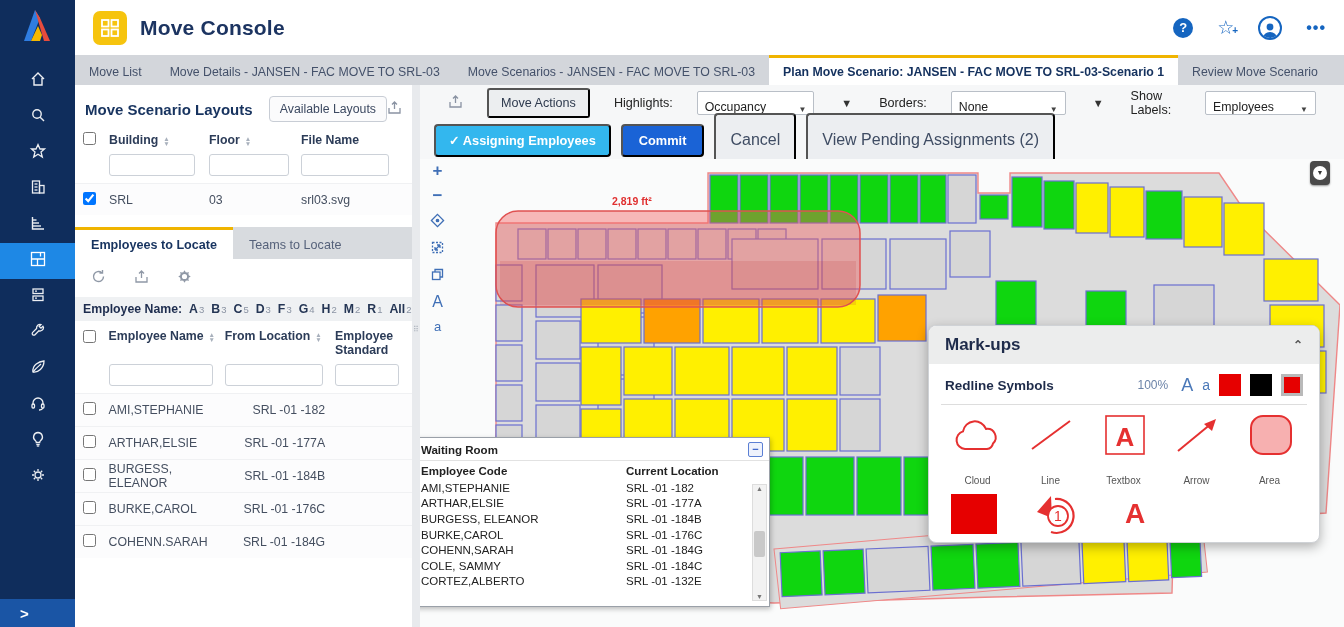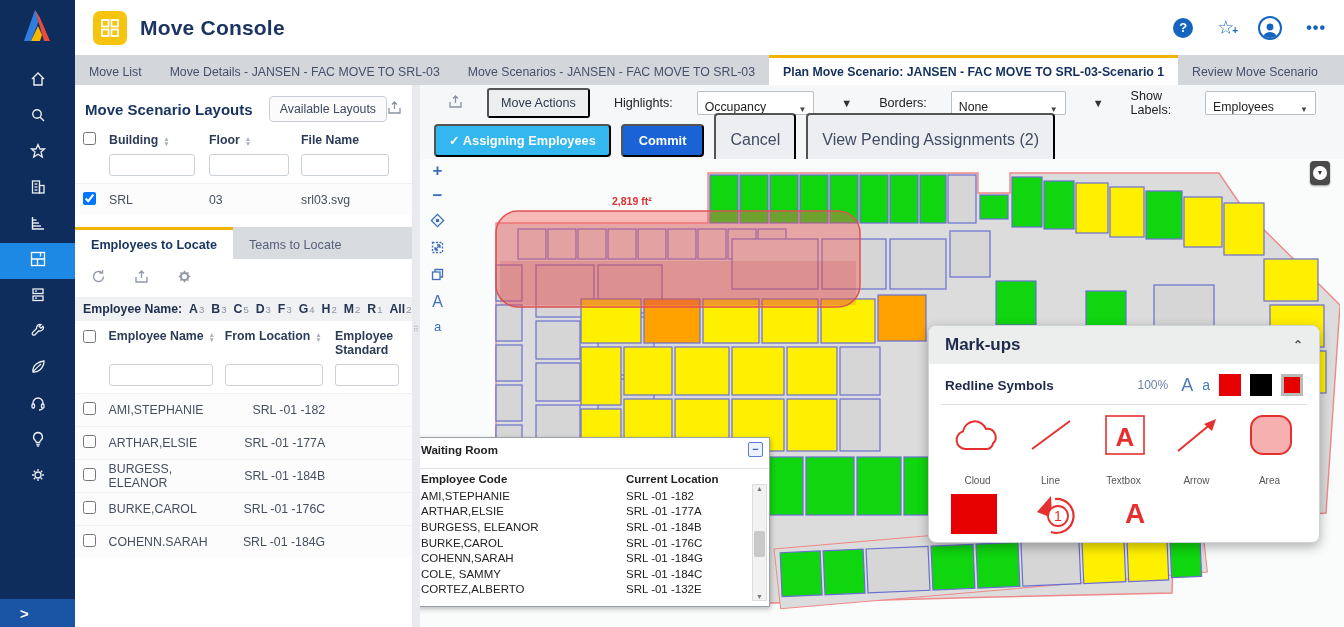--- a/index.html
+++ b/index.html
@@ -77,21 +77,21 @@
 .mt{cursor:pointer;font-size:17px;line-height:15px;font-weight:bold}
 .mt-A{font-size:16px;font-weight:normal}.mt-a{font-size:13px;font-weight:normal}
 .floorplan{position:absolute;left:54px;top:6px}
 .walls rect{stroke:#6a6fd0;stroke-width:1.2}
 .rg{fill:#0fd60f}.ry{fill:#fff000}.ro{fill:#ffa200}.rr{fill:#d6d6d6}
 .area-label{position:absolute;left:192px;top:36px;color:#e03030;font-size:10.5px;font-weight:bold;z-index:4}
 .collapse-btn{position:absolute;right:14px;top:2px;width:20px;height:24px;background:#4a4a4a;border-radius:4px;display:flex;align-items:center;justify-content:center;cursor:pointer;z-index:8;box-shadow:0 1px 2px rgba(0,0,0,.4)}
 .collapse-inner{width:14px;height:14px;border-radius:50%;background:#fff;color:#333;font-size:7px;text-align:center;line-height:14px}
 
 .waiting{position:absolute;left:-6px;top:278px;width:356px;height:170px;background:#fff;border:1px solid #9aa0a8;box-shadow:1px 2px 5px rgba(0,0,0,.25);font-size:11.5px;color:#222;z-index:6}
-.w-head{display:flex;justify-content:space-between;align-items:center;padding:4px 6px 11px;font-weight:bold;border-bottom:1px solid #e2e2e2}
+.w-head{display:flex;justify-content:space-between;align-items:center;padding:4px 6px 3px;font-weight:bold;border-bottom:1px solid #e2e2e2}
 .w-min{width:15px;height:15px;border:1px solid #5b7fd4;color:#3a62c8;font-size:11px;line-height:12px;text-align:center;border-radius:2px;background:#eef2fc;cursor:pointer}
 .w-cols{display:flex;font-weight:bold;padding:4px 6px 2px}
 .w-c1{width:205px}
 .w-rows{padding:1px 6px}
 .w-row{display:flex;height:15.6px;align-items:center;cursor:pointer}
 .w-scroll{position:absolute;right:2px;top:46px;bottom:5px;width:15px;background:#f2f2f2;border:1px solid #ddd;display:flex;flex-direction:column;justify-content:space-between;align-items:center;font-size:7px;color:#777}
 .w-thumb{width:11px;height:26px;background:#c9c9c9;border-radius:2px;margin-top:2px}
 
 .markups{position:absolute;left:508px;top:166px;width:392px;height:218px;background:#fff;border:1px solid #cfd2d6;border-radius:8px;box-shadow:0 4px 12px rgba(0,0,0,.3);z-index:7;overflow:hidden}
 .mk-head{height:38px;background:#eceded;display:flex;align-items:center;justify-content:space-between;padding:0 16px;font-size:17px;font-weight:bold;color:#1e2b4a}

